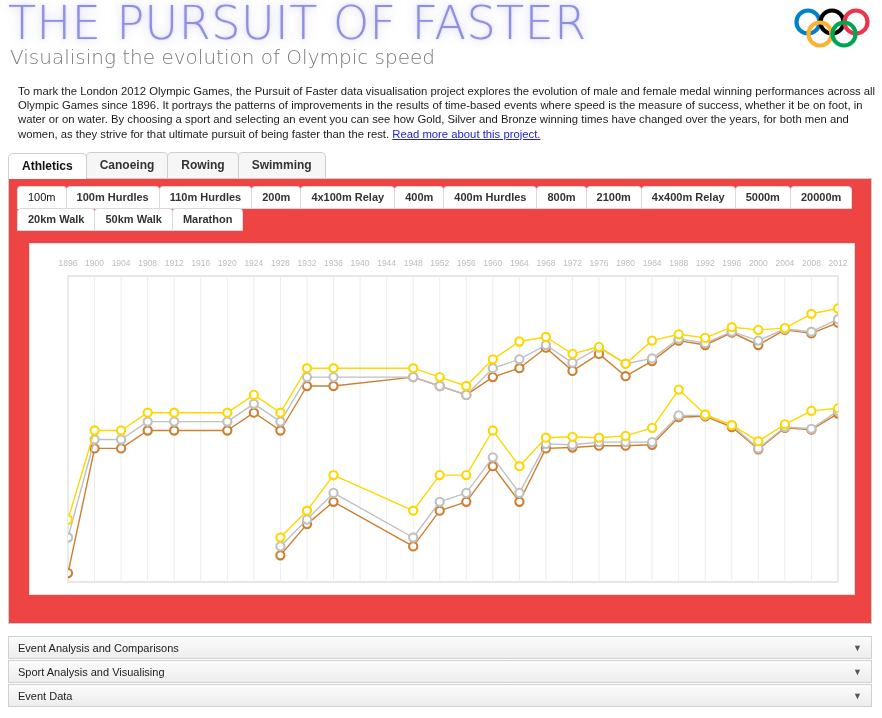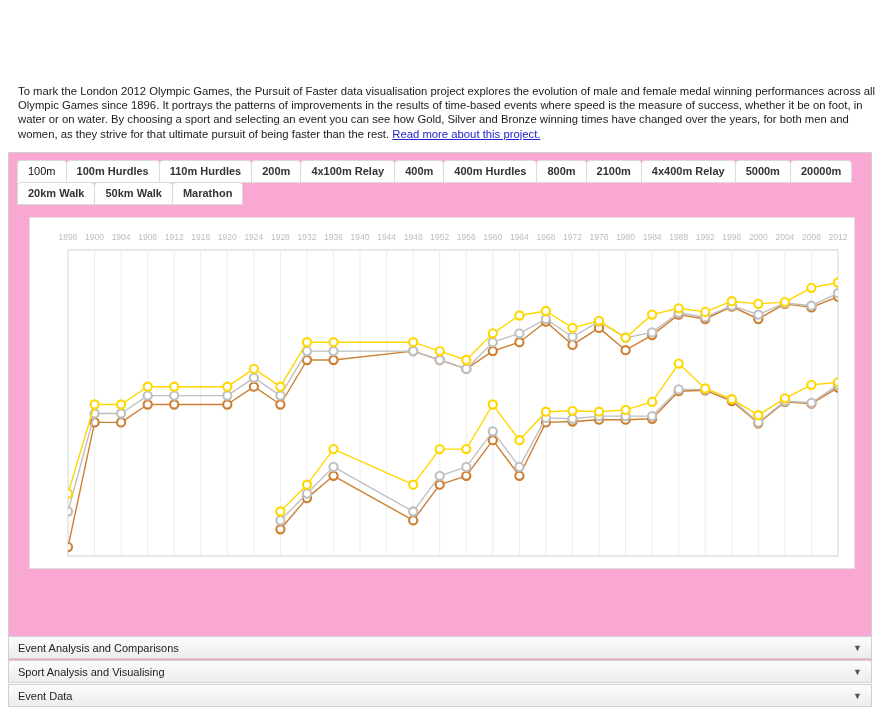--- a/index.html
+++ b/index.html
@@ -47,22 +47,22 @@
     background: #f6f6f6; color: #333;
     font-size: 12px; font-weight: bold;
     padding: 5px 13px 6px 13px;
     border-radius: 5px 5px 0 0;
     margin-right: -1px; line-height: 14px;
     box-sizing: border-box; cursor: pointer;
   }
   .tab.active { background: #ffffff; color: #111; border-color: #cfcfcf; position: relative; top: 1px; }
 
   .panel-body {
-    border: 1px solid #cfcfcf; background: #f9a8d4;
-    height: 528px; box-sizing: border-box; padding: 7px 8px 4px 8px;
+    border: 1px solid #cfcfcf; background: #ef4444;
+    height: 446px; box-sizing: border-box; padding: 7px 8px 4px 8px;
     position: relative;
   }
 
   .subtabs { display: flex; flex-wrap: wrap; width: 100%; }
   .subtab {
     border: 1px solid #dadada; background: #ffffff; color: #333;
     font-size: 11px; padding: 4px 10px; line-height: 13px;
     margin-right: -1px; margin-bottom: -1px;
     border-radius: 4px 4px 0 0; cursor: pointer; white-space: nowrap;
     box-sizing: border-box;
@@ -107,25 +107,46 @@
     padding: 8px 9px; cursor: pointer;
   }
   .acc-label { font-size: 11px; color: #222; }
   .acc-chev { font-size: 9px; color: #555; }
 </style>
 </head>
 <body>
 
 <div id="page">
 
+  <div class="header">
+    <div class="title">THE PURSUIT OF FASTER</div>
+    <div class="subtitle">Visualising the evolution of Olympic speed</div>
+    <div class="rings">
+      <svg width="76" height="46" viewBox="0 0 76 46">
+        <g fill="none" stroke-width="4.2">
+          <circle cx="14" cy="16" r="11.5" stroke="#0081C8"></circle>
+          <circle cx="38" cy="16" r="11.5" stroke="#000000"></circle>
+          <circle cx="62" cy="16" r="11.5" stroke="#EE334E"></circle>
+          <circle cx="26" cy="28" r="11.5" stroke="#FCB131"></circle>
+          <circle cx="50" cy="28" r="11.5" stroke="#00A651"></circle>
+        </g>
+      </svg>
+    </div>
+  </div>
 
   <div class="intro"><span>To mark the London 2012 Olympic Games, the Pursuit of Faster data visualisation project explores the evolution of male and female medal winning performances across all Olympic Games since 1896. It portrays the patterns of improvements in the results of time-based events where speed is the measure of success, whether it be on foot, in water or on water. By choosing a sport and selecting an event you can see how Gold, Silver and Bronze winning times have changed over the years, for both men and women, as they strive for that ultimate pursuit of being faster than the rest. </span><a href="#">Read more about this project.</a></div>
 
   <div class="panel">
 
+    <div class="tabrow" id="sport-tabs">
+        <div class="tab active">Athletics</div>
+        <div class="tab">Canoeing</div>
+        <div class="tab">Rowing</div>
+        <div class="tab">Swimming</div>
+      </div>
 
     <div class="panel-body">
 
       <div class="subtabs" id="event-tabs">
           <div class="subtab active">100m</div>
           <div class="subtab">100m Hurdles</div>
           <div class="subtab">110m Hurdles</div>
           <div class="subtab">200m</div>
           <div class="subtab">4x100m Relay</div>
           <div class="subtab">400m</div>

